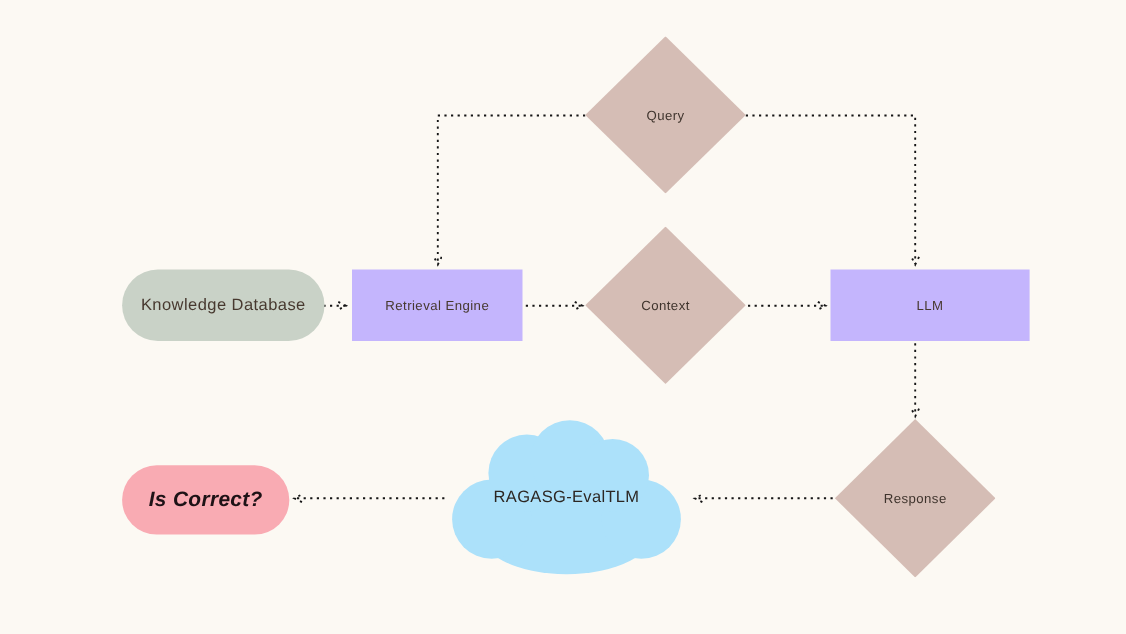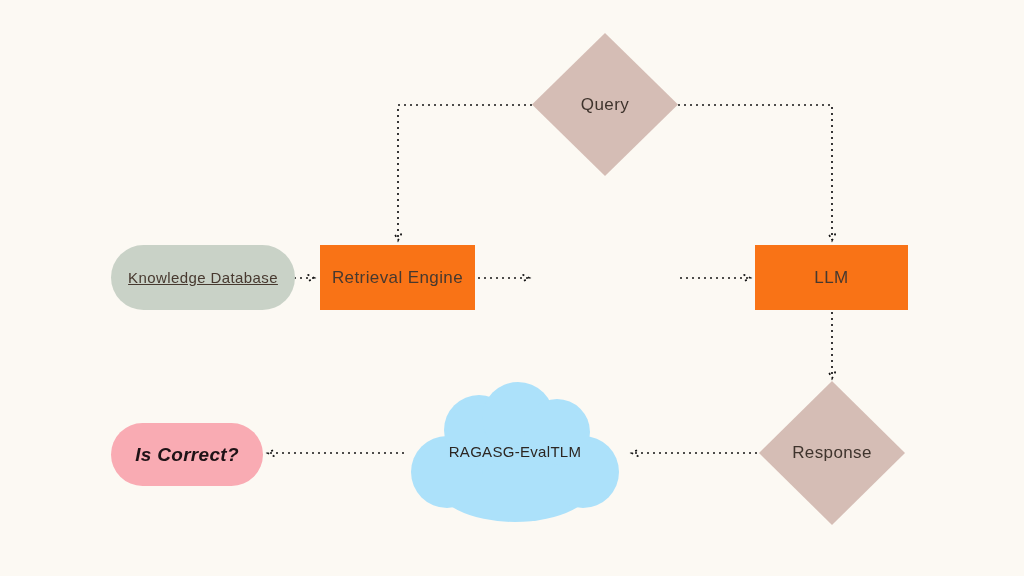--- a/index.html
+++ b/index.html
@@ -8,32 +8,32 @@
     width:1024px;height:576px;
     background:#fcf9f3;
     font-family:"Liberation Sans", sans-serif;
     overflow:hidden;
   }
   .node{
     position:absolute;
     display:flex;align-items:center;justify-content:center;
     text-align:center;
     color:#47392f;
-    font-size:17px;
+    font-size:12px;
     letter-spacing:.4px;
     line-height:22px;
   }
-  .rect{background:#f97316;}
+  .rect{background:#c4b5fd;}
   .diamond{
     background:#d5bdb5;
     clip-path:polygon(50% 0, 100% 50%, 50% 100%, 0 50%);
     color:#3f342d;
   }
   .pill{border-radius:999px;}
-  .pill-green{background:#c9d2c7;font-size:15px;padding:0 16px;text-decoration:underline;}
+  .pill-green{background:#c9d2c7;font-size:15px;padding:0 16px;}
   .pill-pink{
     background:#f9abb3;
     font-size:19px;font-weight:600;color:#1e1216;letter-spacing:.3px;font-style:italic;
   }
   .cloud-wrap{position:absolute;}
   .cloud-wrap svg{position:absolute;inset:0;}
   .cloud-text{
     position:absolute;inset:0;
     display:flex;flex-direction:row;align-items:center;justify-content:center;
     font-size:15px;line-height:22.5px;color:#2c2622;letter-spacing:.3px;
@@ -67,22 +67,25 @@
   </div>
 
   <div class="node pill pill-green" style="left:111px;top:245px;width:152px;height:65px;">
     <span>Knowledge Database</span>
   </div>
 
   <div class="node rect" style="left:320px;top:245px;width:155px;height:65px;">
     <span>Retrieval Engine</span>
   </div>
 
+  <div class="node diamond" style="left:532px;top:206px;width:146px;height:143px;">
+    <span>Context</span>
+  </div>
 
-  <div class="node rect" style="left:755px;top:245px;width:153px;height:65px;">
+  <div class="node rect" style="left:755px;top:245px;width:181px;height:65px;">
     <span>LLM</span>
   </div>
 
   <div class="node diamond" style="left:759px;top:381px;width:146px;height:144px;">
     <span>Response</span>
   </div>
 
   <div class="cloud-wrap" style="left:405px;top:378px;width:220px;height:148px;">
     <svg width="220" height="148" viewBox="0 0 220 148">
       <g fill="#ace1fa">

